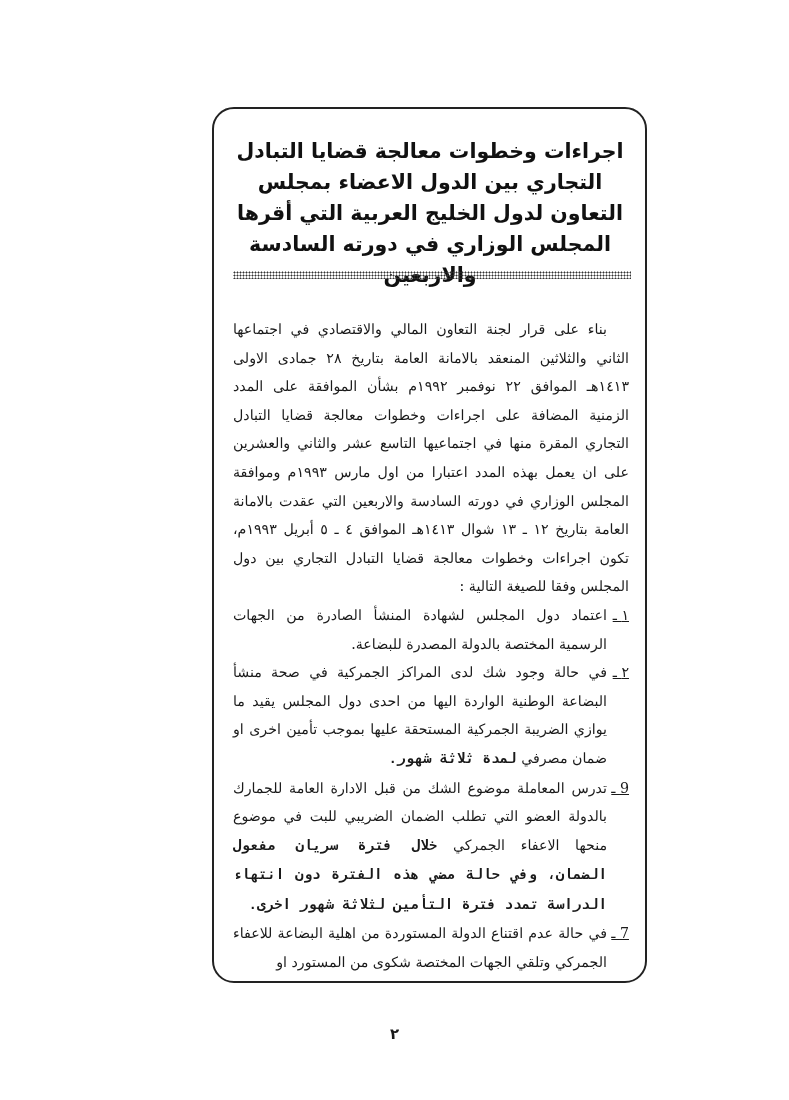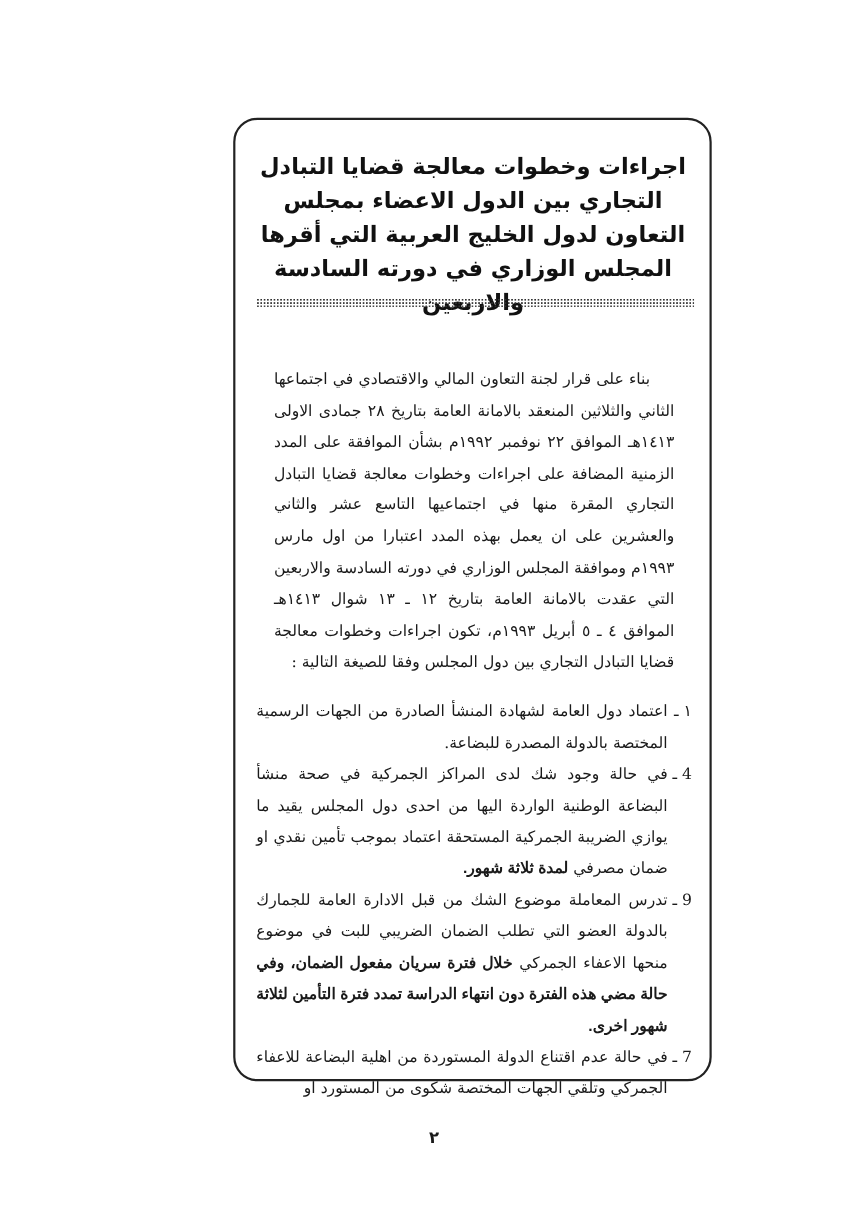--- a/index.html
+++ b/index.html
@@ -9,48 +9,48 @@
            border:2px solid #222; border-radius:22px; box-sizing:border-box; }
   .title { position:absolute; left:230px; top:136px; width:400px;
            direction:rtl; text-align:center; font-family:"DejaVu Sans", sans-serif;
            font-weight:bold; font-size:20.5px; line-height:31px; color:#111; }
   .sep { position:absolute; left:233px; top:271px; width:398px; height:8px;
          background-image:radial-gradient(circle, #333 0.9px, transparent 1.1px);
          background-size:3px 3px; }
   .body { position:absolute; left:233px; top:315px; width:396px;
           direction:rtl; text-align:justify; font-family:"DejaVu Serif", serif;
           font-size:14.2px; line-height:28.6px; color:#1a1a1a; }
-  .para { margin:16px; text-indent:22px; text-align-last:right; }
+  .para { margin:0; text-indent:22px; text-align-last:right; }
   .item { margin:0; display:flex; direction:rtl; }
-  .num { flex:0 0 auto; width:22px; white-space:nowrap; }
+  .num { flex:0 0 auto; width:22px; white-space:nowrap;text-decoration:underline; }
   .itext { flex:1; text-align:justify; text-align-last:right; }
-  .b { font-family:Liberation Sans, sans-serif; font-weight:bold; }
+  .b { font-family:Liberation Mono, monospace; font-weight:bold; }
   .pageno { position:absolute; left:0; width:100%; top:1025px; text-align:center;
             font-family:"DejaVu Sans", sans-serif; font-weight:bold; font-size:15px; }
 </style>
 </head>
 <body>
 
 <div class="frame"></div>
 
 <div class="title">اجراءات وخطوات معالجة قضايا التبادل التجاري بين الدول الاعضاء بمجلس التعاون لدول الخليج العربية التي أقرها المجلس الوزاري في دورته السادسة والاربعين</div>
 
 <div class="sep"></div>
 
 <div class="body">
   <p class="para">بناء على قرار لجنة التعاون المالي والاقتصادي في اجتماعها الثاني والثلاثين المنعقد بالامانة العامة بتاريخ ٢٨ جمادى الاولى ١٤١٣هـ الموافق ٢٢ نوفمبر ١٩٩٢م بشأن الموافقة على المدد الزمنية المضافة على اجراءات وخطوات معالجة قضايا التبادل التجاري المقرة منها في اجتماعيها التاسع عشر والثاني والعشرين على ان يعمل بهذه المدد اعتبارا من اول مارس ١٩٩٣م وموافقة المجلس الوزاري في دورته السادسة والاربعين التي عقدت بالامانة العامة بتاريخ ١٢ ـ ١٣ شوال ١٤١٣هـ الموافق ٤ ـ ٥ أبريل ١٩٩٣م، تكون اجراءات وخطوات معالجة قضايا التبادل التجاري بين دول المجلس وفقا للصيغة التالية :</p>
 
   <div class="item">
     <span class="num">١ ـ</span>
-    <span class="itext"><span>اعتماد دول العامة لشهادة المنشأ الصادرة من الجهات الرسمية المختصة بالدولة المصدرة للبضاعة.</span></span>
+    <span class="itext"><span>اعتماد دول المجلس لشهادة المنشأ الصادرة من الجهات الرسمية المختصة بالدولة المصدرة للبضاعة.</span></span>
   </div>
 
   <div class="item">
-    <span class="num">4 ـ</span>
-    <span class="itext"><span>في حالة وجود شك لدى المراكز الجمركية في صحة منشأ البضاعة الوطنية الواردة اليها من احدى دول المجلس يقيد ما يوازي الضريبة الجمركية المستحقة اعتماد بموجب تأمين نقدي او ضمان مصرفي</span> <span class="b">لمدة ثلاثة شهور.</span></span>
+    <span class="num">٢ ـ</span>
+    <span class="itext"><span>في حالة وجود شك لدى المراكز الجمركية في صحة منشأ البضاعة الوطنية الواردة اليها من احدى دول المجلس يقيد ما يوازي الضريبة الجمركية المستحقة عليها بموجب تأمين اخرى او ضمان مصرفي</span> <span class="b">لمدة ثلاثة شهور.</span></span>
   </div>
 
   <div class="item">
     <span class="num">9 ـ</span>
     <span class="itext"><span>تدرس المعاملة موضوع الشك من قبل الادارة العامة للجمارك بالدولة العضو التي تطلب الضمان الضريبي للبت في موضوع منحها الاعفاء الجمركي</span> <span class="b">خلال فترة سريان مفعول الضمان، وفي حالة مضي هذه الفترة دون انتهاء الدراسة تمدد فترة التأمين لثلاثة شهور اخرى.</span></span>
   </div>
 
   <div class="item">
     <span class="num">7 ـ</span>
     <span class="itext"><span>في حالة عدم اقتناع الدولة المستوردة من اهلية البضاعة للاعفاء الجمركي وتلقي الجهات المختصة شكوى من المستورد او</span></span>

